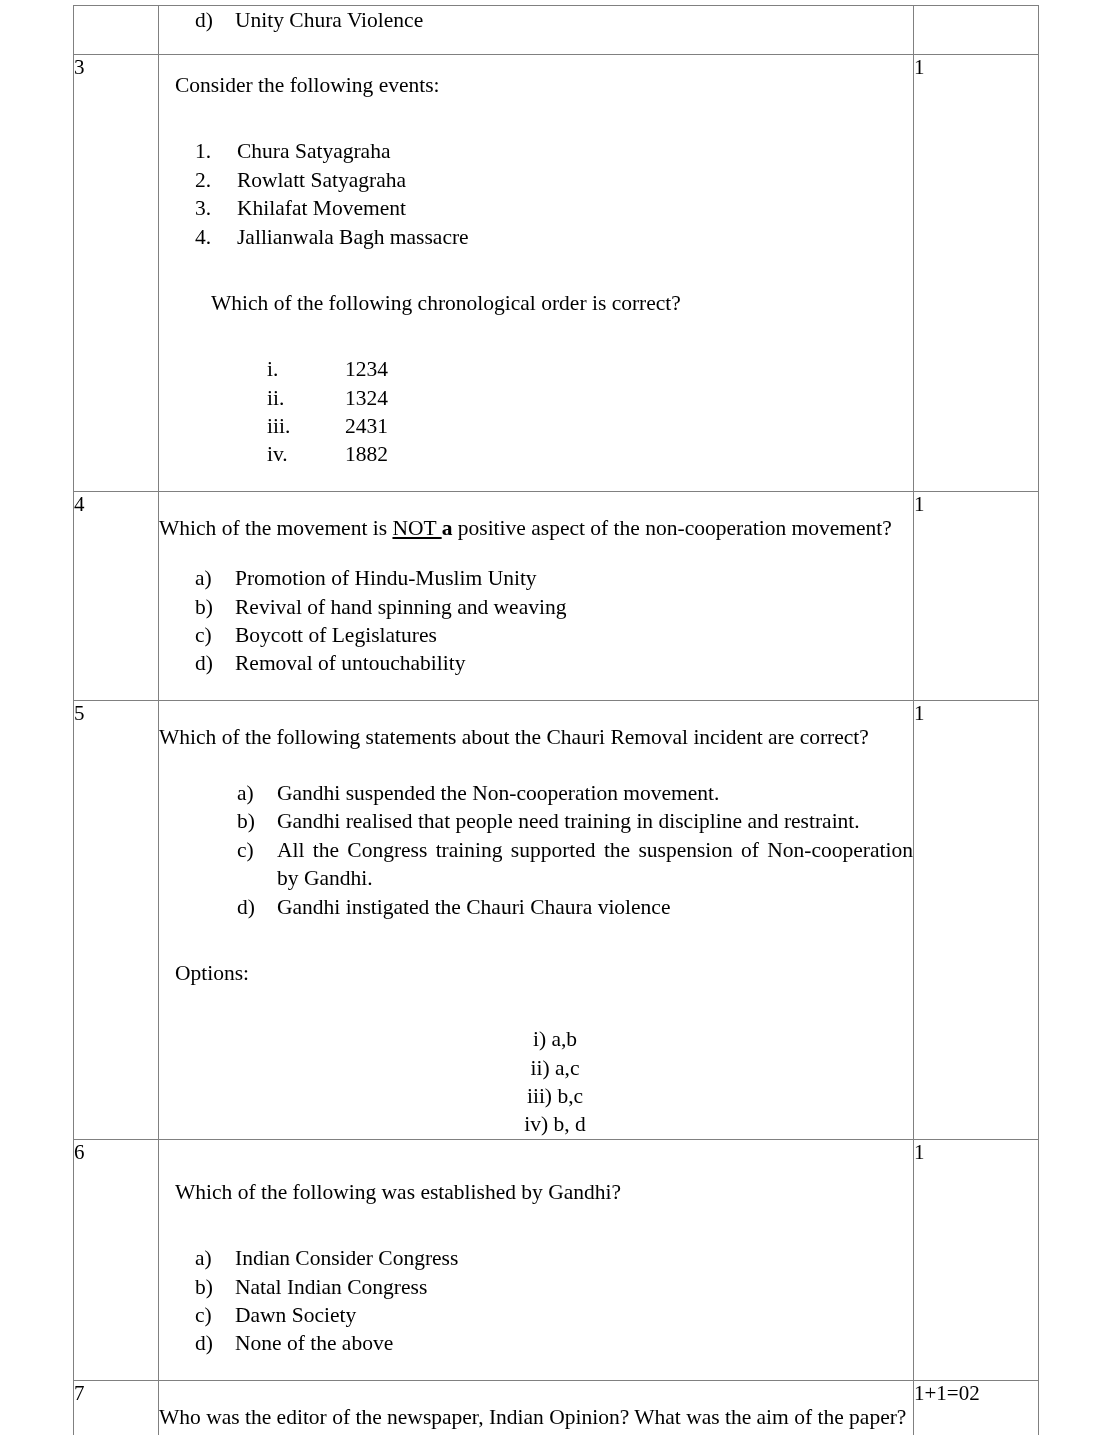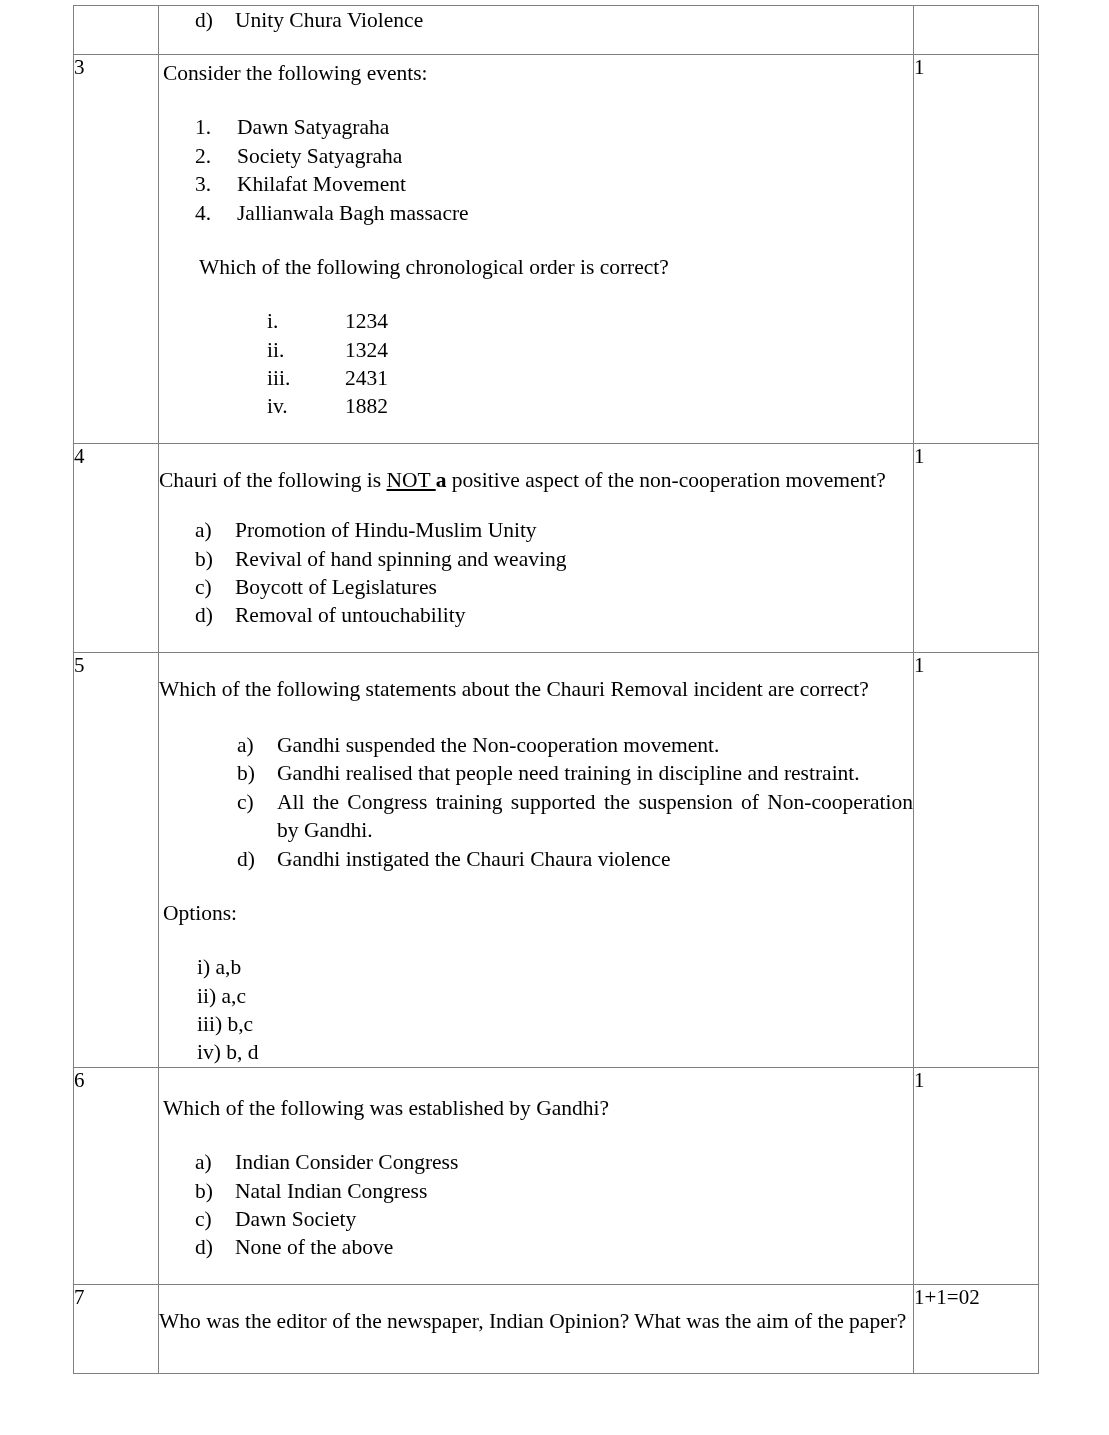--- a/index.html
+++ b/index.html
@@ -53,21 +53,21 @@
     line-height: 1.15;
     white-space: nowrap;
   }
   .body-cell {
     padding: 8px 14px 10px 14px;
     font-size: 21.5px;
     line-height: 1.32;
   }
 
   .stem {
-    margin: 4px;
+    margin: 16px;
   }
   .stem-just {
     text-align: justify;
     text-justify: inter-word;
     margin: 0;
   }
   .gap-md { height: 22px; }
   .gap-lg { height: 28px; }
 
   
@@ -101,21 +101,21 @@
 
   
   .list-alpha-deep { padding-left: 78px; }
   .list-alpha-deep .marker { width: 40px; }
   .list-alpha-deep .txt.just {
     text-align: justify;
     text-justify: inter-word;
   }
 
   
-  .list-opts { padding-left: 38px; }
+  .list-opts { padding-left: 38px; text-align: center; }
 
   .bold-underline {
     font-weight: normal;
     text-decoration: underline;
   }
   .bold-plain {
     font-weight: bold;
   }
 </style>
 </head>
@@ -145,25 +145,25 @@
       </tr>
 
       <tr>
         <td class="num-cell">3</td>
         <td class="body-cell">
           <p class="stem">Consider the following events:</p>
           <div class="gap-md"></div>
           <div class="listblock list-num">
             <div class="li">
               <span class="marker">1.</span>
-              <span class="txt">Dawn Satyagraha</span>
+              <span class="txt">Chura Satyagraha</span>
             </div>
             <div class="li">
               <span class="marker">2.</span>
-              <span class="txt">Society Satyagraha</span>
+              <span class="txt">Rowlatt Satyagraha</span>
             </div>
             <div class="li">
               <span class="marker">3.</span>
               <span class="txt">Khilafat Movement</span>
             </div>
             <div class="li">
               <span class="marker">4.</span>
               <span class="txt">Jallianwala Bagh massacre</span>
             </div>
           </div>
@@ -190,21 +190,21 @@
           </div>
           <div class="gap-md"></div>
         </td>
         <td class="marks-cell">1</td>
       </tr>
 
       <tr>
         <td class="num-cell">4</td>
         <td class="body-cell">
           <div class="gap-md"></div>
-          <p class="stem-just"><span>Chauri of the following is </span><span class="bold-underline">NOT </span><span class="bold-plain">a</span><span> positive aspect of the non-cooperation movement?</span></p>
+          <p class="stem-just"><span>Which of the movement is </span><span class="bold-underline">NOT </span><span class="bold-plain">a</span><span> positive aspect of the non-cooperation movement?</span></p>
           <div class="gap-md"></div>
           <div class="listblock list-alpha">
             <div class="li">
               <span class="marker">a)</span>
               <span class="txt">Promotion of Hindu-Muslim Unity</span>
             </div>
             <div class="li">
               <span class="marker">b)</span>
               <span class="txt">Revival of hand spinning and weaving</span>
             </div>

